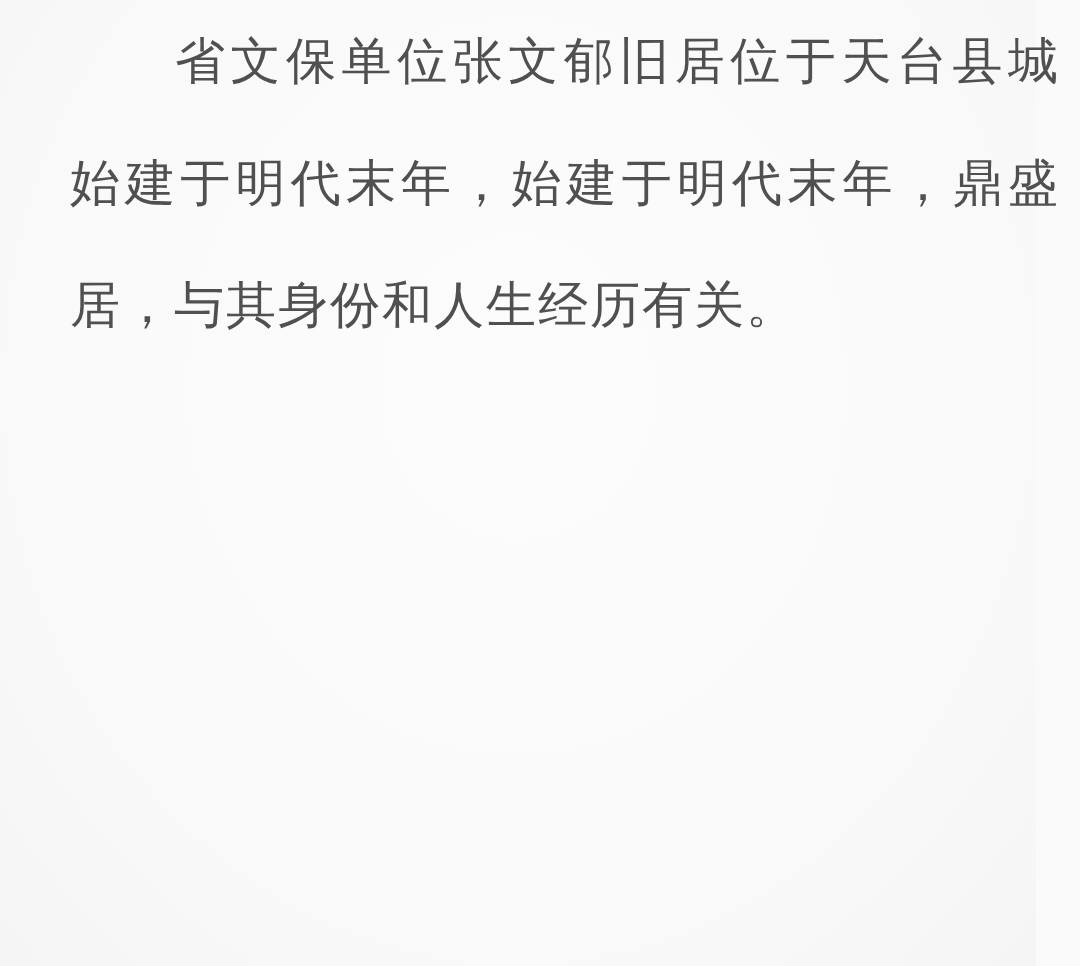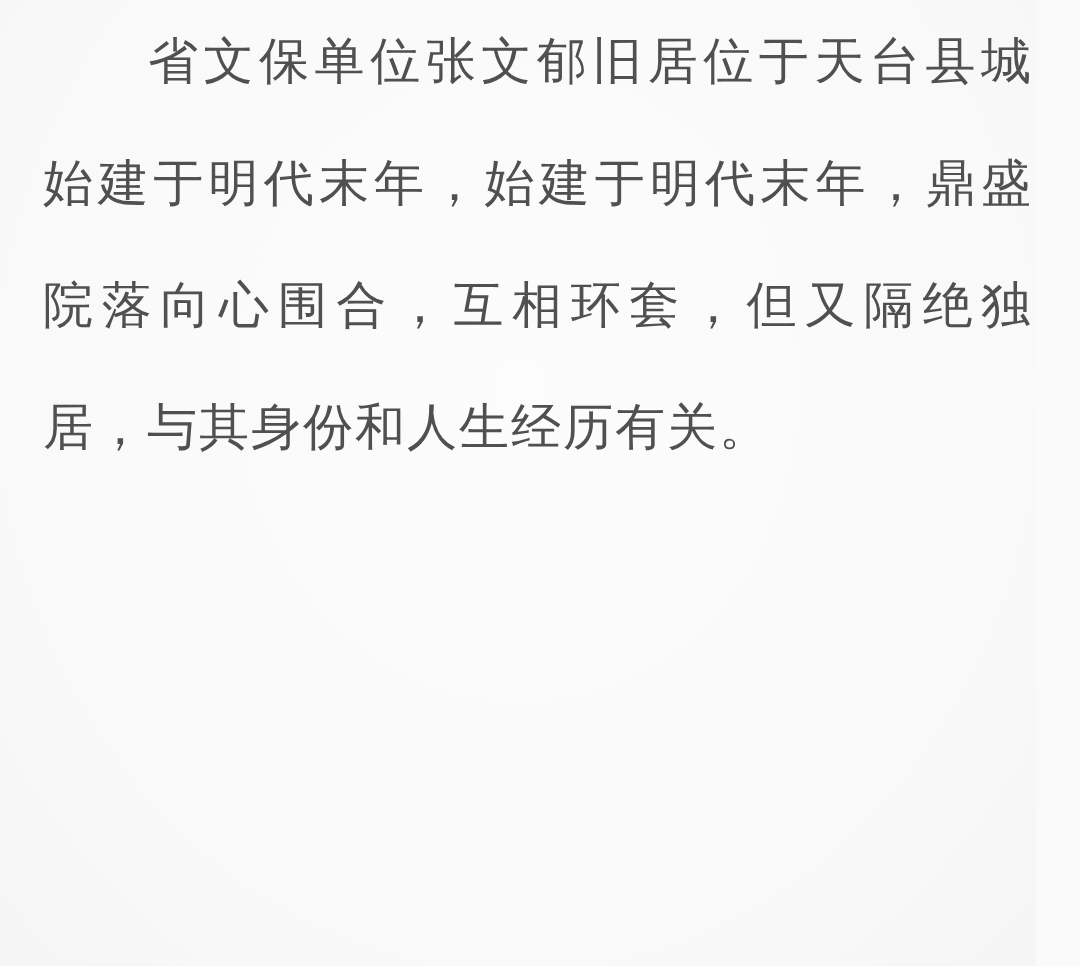--- a/index.html
+++ b/index.html
@@ -8,21 +8,21 @@
     width: 1080px;
     height: 966px;
     overflow: hidden;
     background: #fafafa;
   }
   .page {
     position: relative;
     width: 1036px;
     height: 966px;
     box-sizing: border-box;
-    padding: 0 43px;
+    padding: 0 70px;
     background: radial-gradient(ellipse at 50% 40%, #fcfcfc 0%, #f9f9f9 70%, #f5f5f5 100%);
     font-family: "Liberation Sans", "DejaVu Sans", sans-serif;
   }
   .text-block {
     width: 990px;
   }
   .line {
     margin: 0;
     font-size: 50px;
     line-height: 122px;
@@ -47,16 +47,15 @@
     -moz-text-align-last: left;
   }
 </style>
 </head>
 <body>
 
 <div class="page">
   <div class="text-block">
     <p class="line justified indent">省文保单位张文郁旧居位于天台县城</p>
     <p class="line justified">始建于明代末年，始建于明代末年，鼎盛</p>
-    <p class="line justified">院落向心围合，互相环套，但又隔绝独</p>
     <p class="line last">居，与其身份和人生经历有关。</p>
   </div>
 </div>
 
 </body></html>

